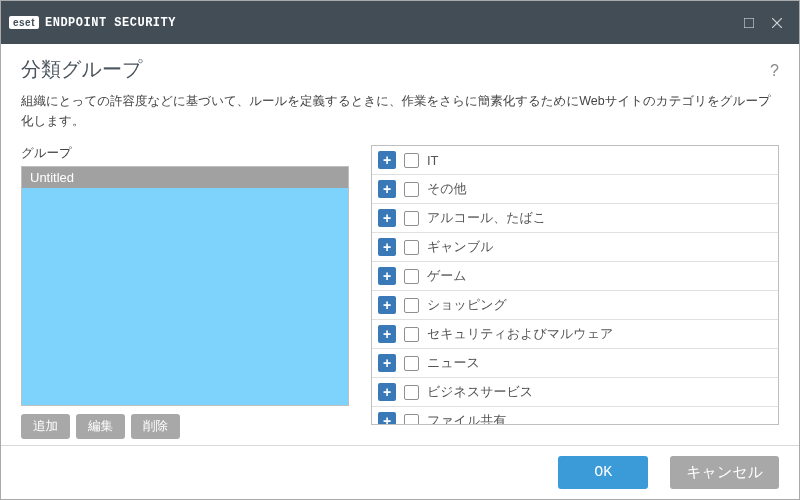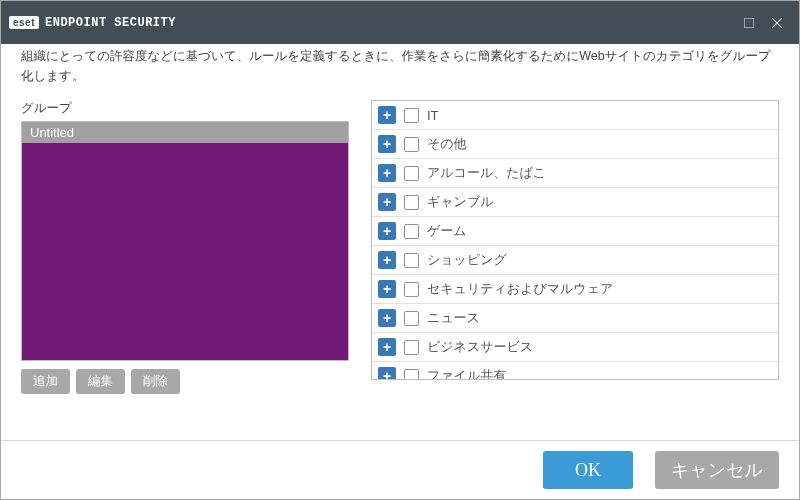--- a/index.html
+++ b/index.html
@@ -88,21 +88,21 @@
     flex-direction: column;
   }
   .left-label {
     font-size: 12.5px;
     color: #444;
     margin-bottom: 4px;
   }
   .groups-list {
     border: 1px solid #bfbfbf;
     height: 240px;
-    background: #701a75;
+    background: #7dd3fc;
   }
   .groups-list .item {
     background: #a1a1a1;
     color: #fff;
     padding: 3px 8px;
     font-size: 13px;
   }
   .left-buttons {
     margin-top: 8px;
     display: flex;
@@ -174,24 +174,24 @@
     display: flex;
     justify-content: flex-end;
     gap: 10px;
     background: #fff;
   }
   .btn {
     min-width: 90px;
     padding: 7px 16px;
     border-radius: 3px;
     border: none;
-    font-size: 18px;
-    color: #fff;
-    cursor: pointer;
-    font-family: Liberation Serif, serif;
+    font-size: 15px;
+    color: #fff;
+    cursor: pointer;
+    font-family: Liberation Mono, monospace;
   }
   .btn-primary { background: #3a9bd8; }
   .btn-secondary { background: #a8a8a8; margin-left: 12px; }
 </style>
 </head>
 <body>
 
 <div class="window">
 
   <div class="titlebar">
@@ -204,20 +204,24 @@
         </svg>
     </span>
     <span class="winbtn">
       <svg width="10" height="10" viewBox="0 0 10 10">
           <line x1="0" y1="0" x2="10" y2="10" stroke="#d0d4d8" stroke-width="1.2"></line>
           <line x1="10" y1="0" x2="0" y2="10" stroke="#d0d4d8" stroke-width="1.2"></line>
         </svg>
     </span>
   </div>
 
+  <div class="header">
+    <h1>分類グループ</h1>
+    <span class="help">?</span>
+  </div>
 
   <div class="desc">組織にとっての許容度などに基づいて、ルールを定義するときに、作業をさらに簡素化するためにWebサイトのカテゴリをグループ化します。</div>
 
   <div class="content">
     <div class="left">
       <div class="left-label">グループ</div>
       <div class="groups-list">
         <div class="item">Untitled</div>
       </div>
       <div class="left-buttons">

